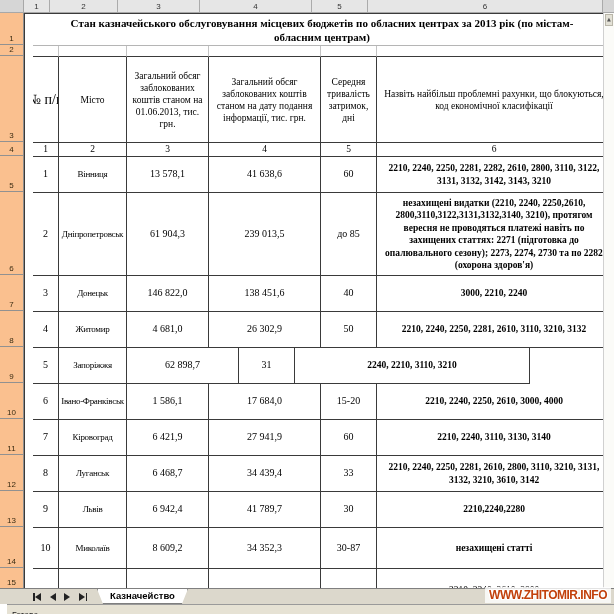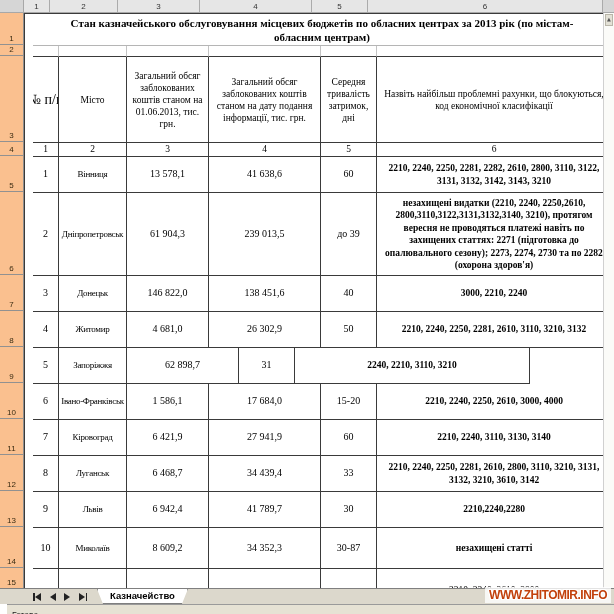--- a/index.html
+++ b/index.html
@@ -221,21 +221,21 @@
         <div class="cell w3 c3">13 578,1</div>
         <div class="cell w4 c4">41 638,6</div>
         <div class="cell w5 c5">60</div>
         <div class="cell w6 c6">2210, 2240, 2250, 2281, 2282, 2610, 2800, 3110, 3122, 3131, 3132, 3142, 3143, 3210</div>
       </div>
         <div class="row drow">
         <div class="cell w1 c1">2</div>
         <div class="cell w2 c2">Дніпропетровськ</div>
         <div class="cell w3 c3">61 904,3</div>
         <div class="cell w4 c4">239 013,5</div>
-        <div class="cell w5 c5">до 39</div>
+        <div class="cell w5 c5">до 85</div>
         <div class="cell w6 c6">незахищені видатки (2210, 2240, 2250,2610, 2800,3110,3122,3131,3132,3140, 3210), протягом вересня не проводяться платежі навіть по захищених статтях: 2271 (підготовка до опалювального сезону); 2273, 2274, 2730 та по  2282 (охорона здоров'я)</div>
       </div>
         <div class="row drow">
         <div class="cell w1 c1">3</div>
         <div class="cell w2 c2">Донецьк</div>
         <div class="cell w3 c3">146 822,0</div>
         <div class="cell w4 c4">138 451,6</div>
         <div class="cell w5 c5">40</div>
         <div class="cell w6 c6">3000, 2210, 2240</div>
       </div>

